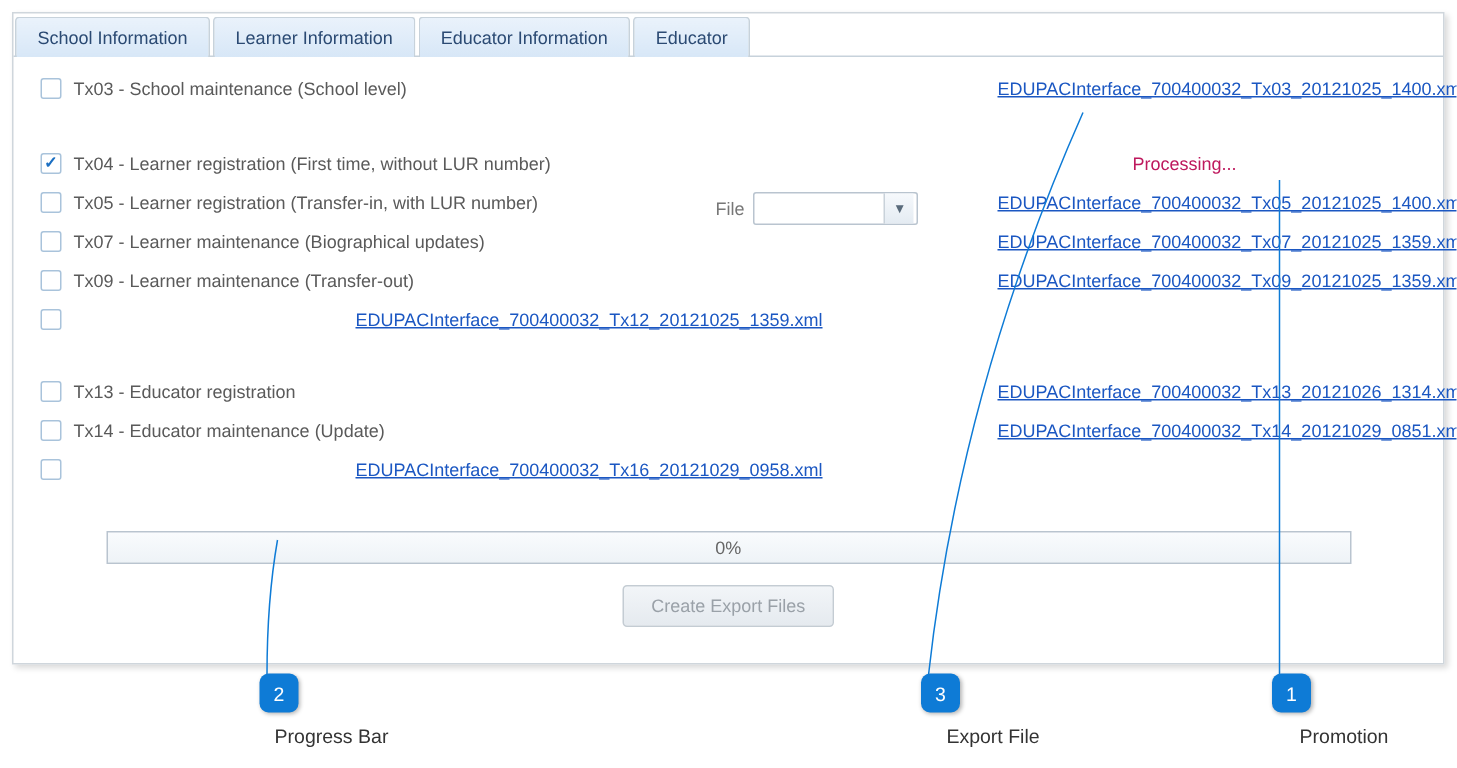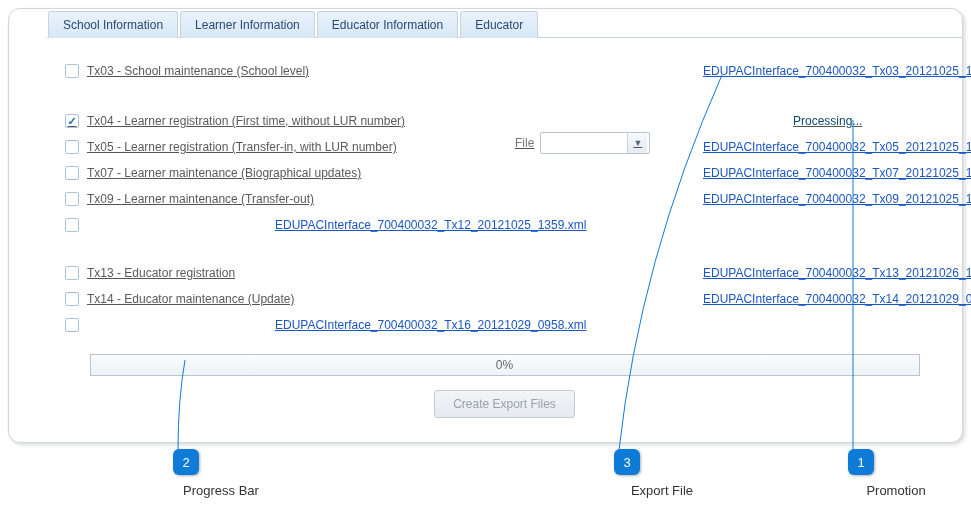--- a/index.html
+++ b/index.html
@@ -6,26 +6,25 @@
   body {
     font-family: "Segoe UI", Tahoma, Arial, sans-serif;
     font-size: 12px;
     background: #fff;
     padding: 8px;
     color: #555;
     width: 971px;
   }
   .panel {
     border: 1px solid #cfd6dc;
-    border-radius: 12px;
+    border-radius: 0;
     box-shadow: 2px 2px 4px rgba(0,0,0,0.15);
     background: #fff;
     position: relative;
     padding-bottom: 14px;
-    padding-left: 38px;
   }
   .tabs {
     display: flex;
     border-bottom: 1px solid #c7d2db;
     padding: 1px 1px 0 1px;
   }
   .tab {
     padding: 6px 14px;
     border: 1px solid #c7d2db;
     border-bottom: none;
@@ -41,24 +40,23 @@
   .tab.active {
     background: #fff;
     border-bottom: 1px solid #fff;
     font-weight: 500;
   }
   .content {
     padding: 14px 18px 4px 18px;
   }
   .row {
     display: flex;
-    align-items: flex-end;
+    align-items: flex-start;
     min-height: 26px;
     gap: 8px;
-    text-decoration: underline;
   }
   .row.spaced { margin-bottom: 24px; }
   .row.group-gap { margin-top: 22px; }
   .chk {
     width: 14px;
     height: 14px;
     border: 1px solid #a9c3db;
     border-radius: 2px;
     background: #fff;
     display: inline-flex;
@@ -119,21 +117,21 @@
     text-align: left;
     padding-left: 20px;
   }
   .file-link {
     color: #1b57c2;
     text-decoration: underline;
     white-space: nowrap;
     cursor: pointer;
   }
   .processing {
-    color: #0c4a6e;
+    color: #be185d;
     padding-left: 90px;
   }
   .progress-wrap {
     margin: 22px auto 10px auto;
     width: 830px;
   }
   .progress {
     height: 22px;
     border: 1px solid #b9c4cf;
     background: linear-gradient(#f9fbfd, #eef3f7);

